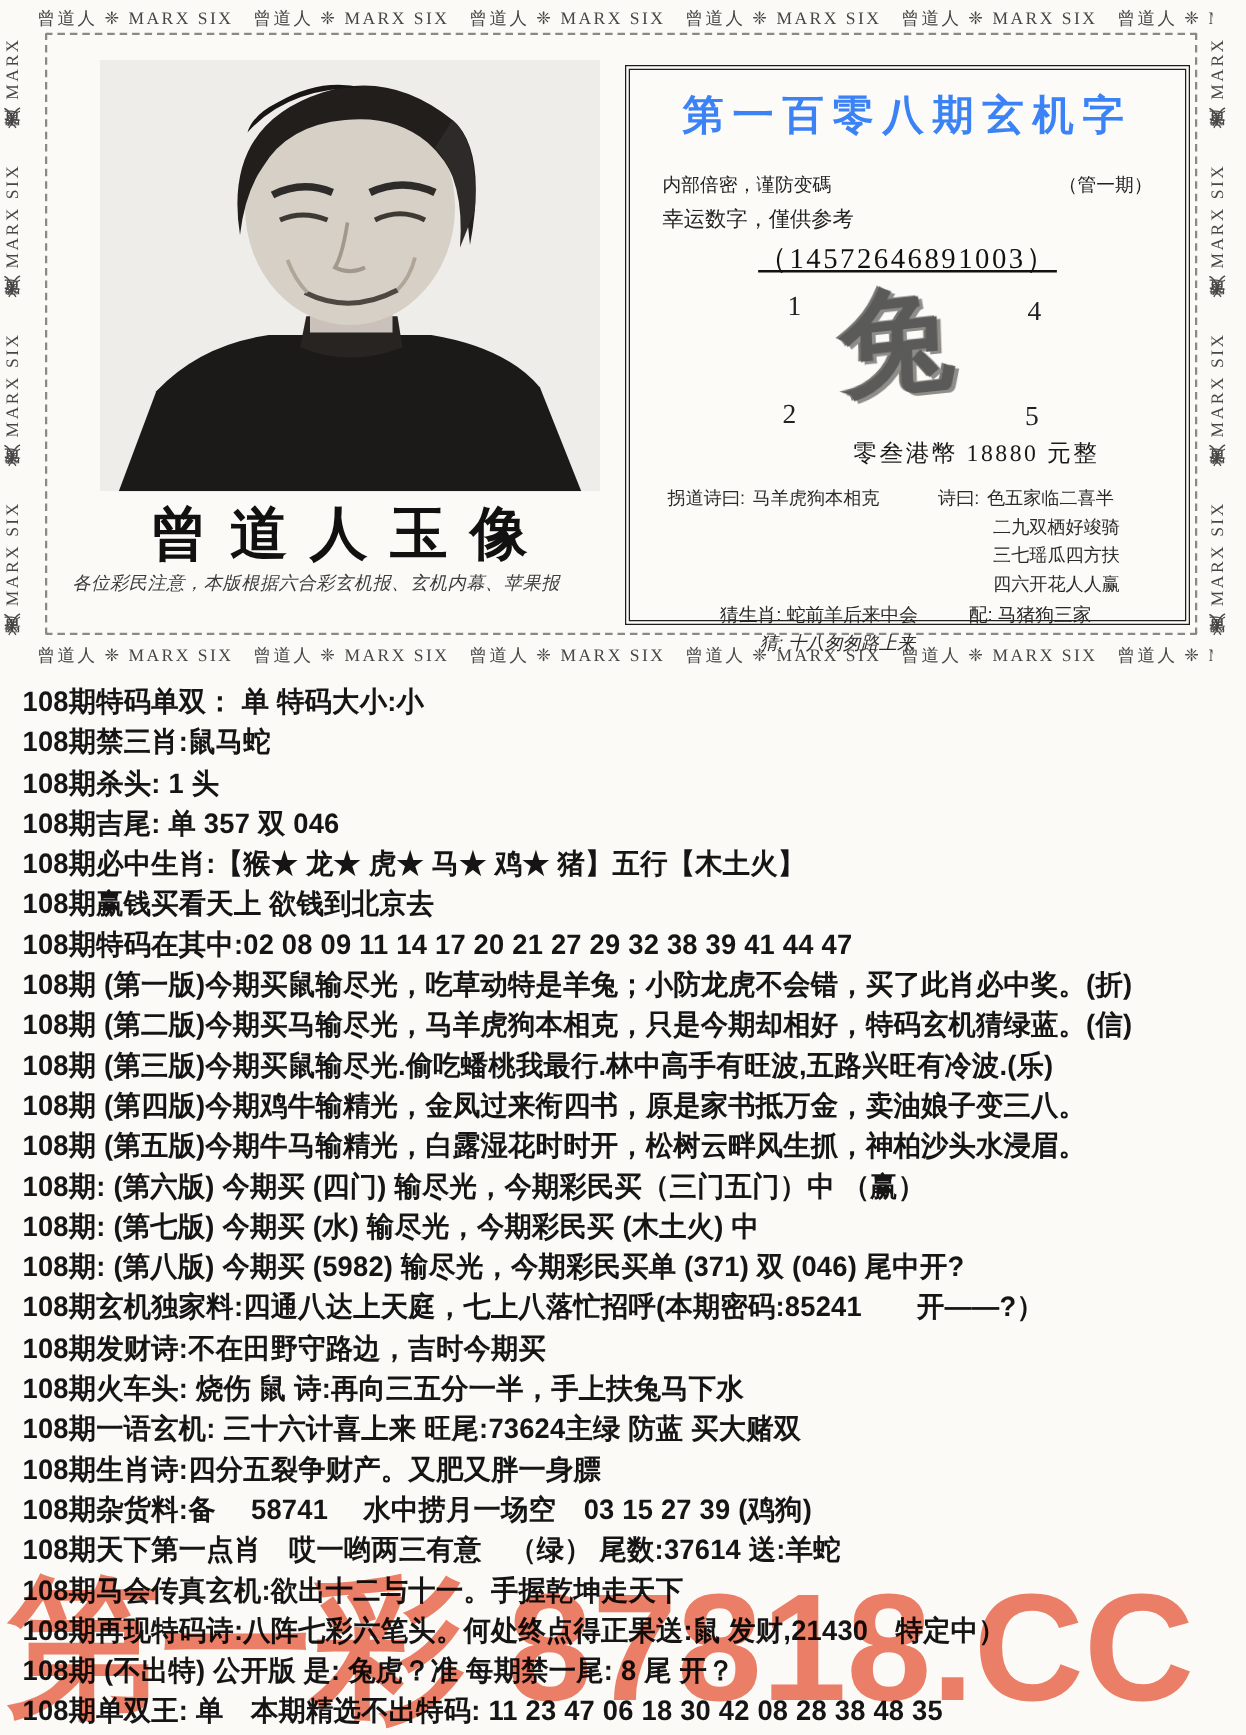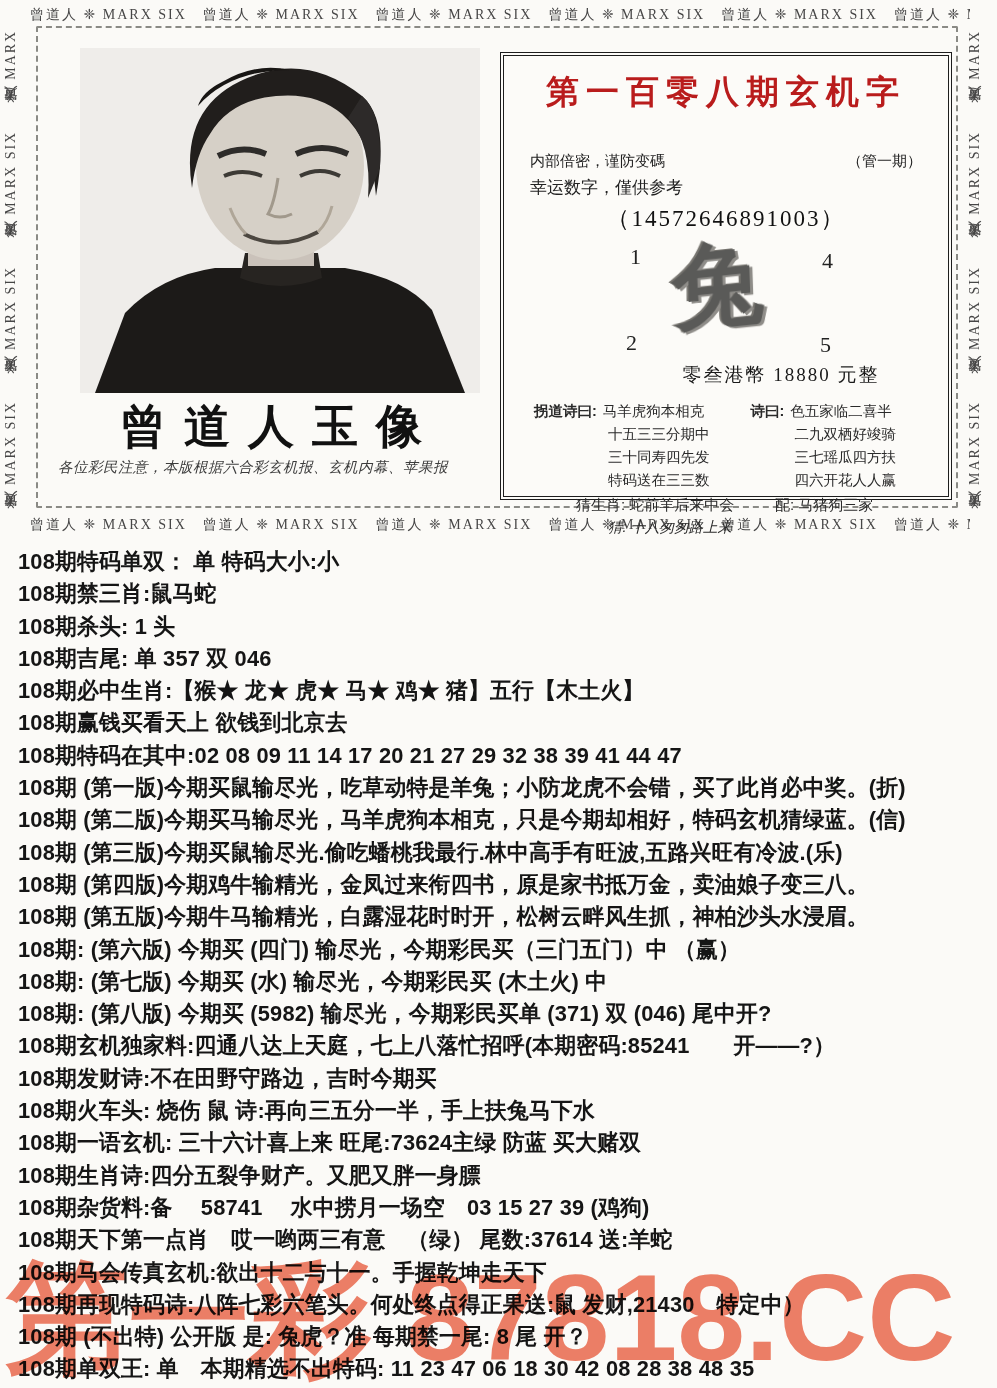--- a/index.html
+++ b/index.html
@@ -51,29 +51,29 @@
   
   .panel {
     position:absolute; left:500px; top:52px; width:452px; height:448px;
     border:4px double #1d1d1d;
     background:#fcfbf8;
     padding:14px 18px 8px 18px;
   }
   .panel-title {
     font-family:"Liberation Serif", serif;
     font-size:33px; font-weight:700; letter-spacing:7px;
-    text-align:center; color:#b91c1c; margin-bottom:32px;
+    text-align:center; color:#3b82f6; margin-bottom:20px;
     white-space:nowrap;
   }
   .panel-row { display:flex; justify-content:space-between; font-size:15px; color:#222; line-height:27px; padding:0 8px; }
   .panel-line2 { font-size:17px; color:#222; line-height:27px; padding:0 8px; }
   .panel-lucky {
     font-family:"Liberation Serif", serif;
     font-size:23px; color:#111; letter-spacing:2px;
-    text-align:center; margin-top:2px;
+    text-align:center; margin-top:2px;text-decoration:underline;
   }
   .zodiac-zone { position:relative; height:122px; margin-top:4px; }
   .zodiac-char {
     position:absolute; left:150px; top:2px;
     font-family:"Liberation Serif", serif;
     font-size:92px; font-weight:700; line-height:1;
     color:#5a5a58;
     text-shadow:3px 2px 0 #8f8d89, -2px -1px 0 #777570;
     transform:rotate(-6deg) skewX(-4deg);
     filter:blur(.4px);
@@ -89,21 +89,21 @@
   .num-5 { left:298px; top:94px; }
   .panel-price {
     font-family:"Liberation Serif", serif;
     font-size:19px; color:#1a1a1a; letter-spacing:2px;
     text-align:center; padding-left:110px; margin-top:2px;
   }
   .poems { display:flex; margin-top:12px; font-size:14.5px; color:#2a2a2a; line-height:23px; }
   .poem-col-left { width:56%; padding-left:12px; }
   .poem-col-right { width:44%; }
   .poem-label-row { display:flex; }
-  .poem-label { white-space:nowrap;font-weight:bold; }
+  .poem-label { white-space:nowrap; }
   .poem-lines div { padding-left:0; }
   .poem-left-lines { padding-left:74px; }
   .poem-right-lines { padding-left:44px; }
   .guess-row { display:flex; margin-top:2px; font-size:15px; color:#2a2a2a; line-height:22px; }
   .guess-a { padding-left:54px; width:62%; }
   .guess-b { }
   .guess-2 { padding-left:86px; font-size:14.5px; color:#2a2a2a; line-height:22px;font-style:italic; }
   
   .body-lines {
     position:absolute; left:18px; top:546px; width:975px;
@@ -189,25 +189,20 @@
     <span class="zodiac-char">兔</span>
   </div>
 
   <div class="panel-price">零叁港幣 18880 元整</div>
 
   <div class="poems">
     <div class="poem-col-left">
       <div class="poem-label-row">
         <span class="poem-label">拐道诗曰:</span>
         <span style="padding-left:6px">马羊虎狗本相克</span>
-      </div>
-      <div class="poem-lines poem-left-lines">
-        <div>十五三三分期中</div>
-        <div>三十同寿四先发</div>
-        <div>特码送在三三数</div>
       </div>
     </div>
     <div class="poem-col-right">
       <div class="poem-label-row">
         <span class="poem-label">诗曰:</span>
         <span style="padding-left:6px">色五家临二喜半</span>
       </div>
       <div class="poem-lines poem-right-lines">
         <div>二九双栖好竣骑</div>
         <div>三七瑶瓜四方扶</div>

